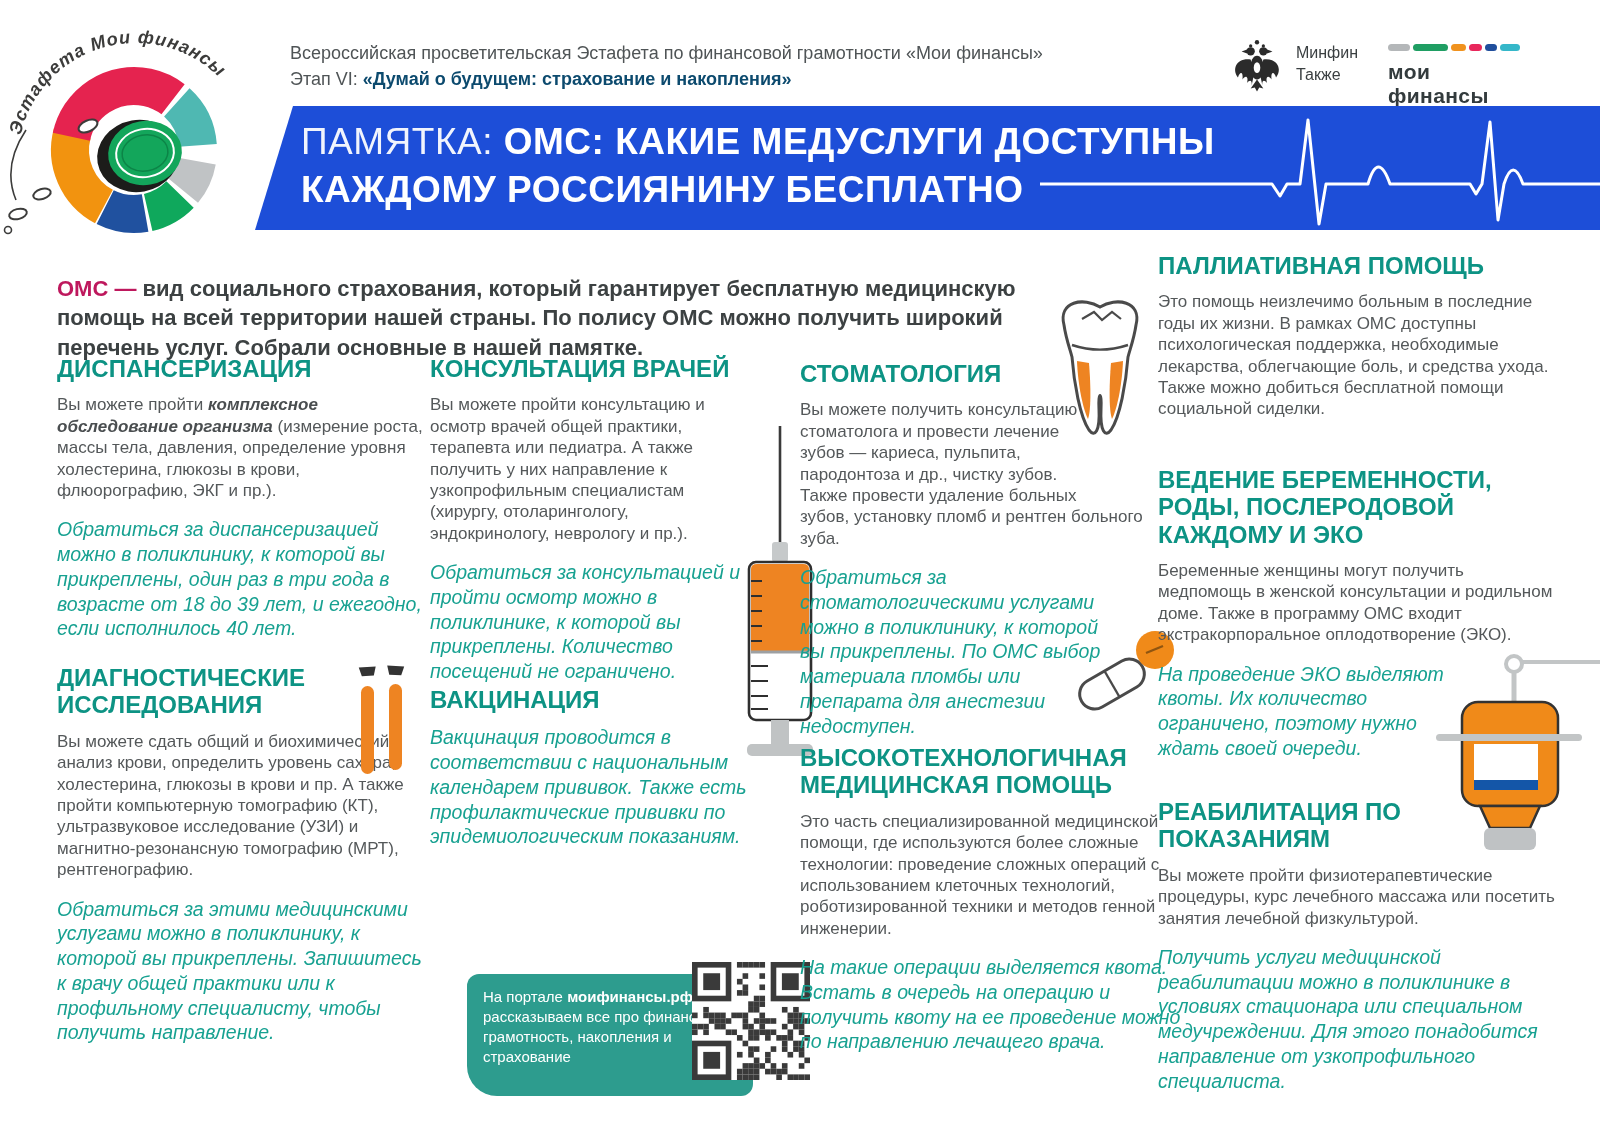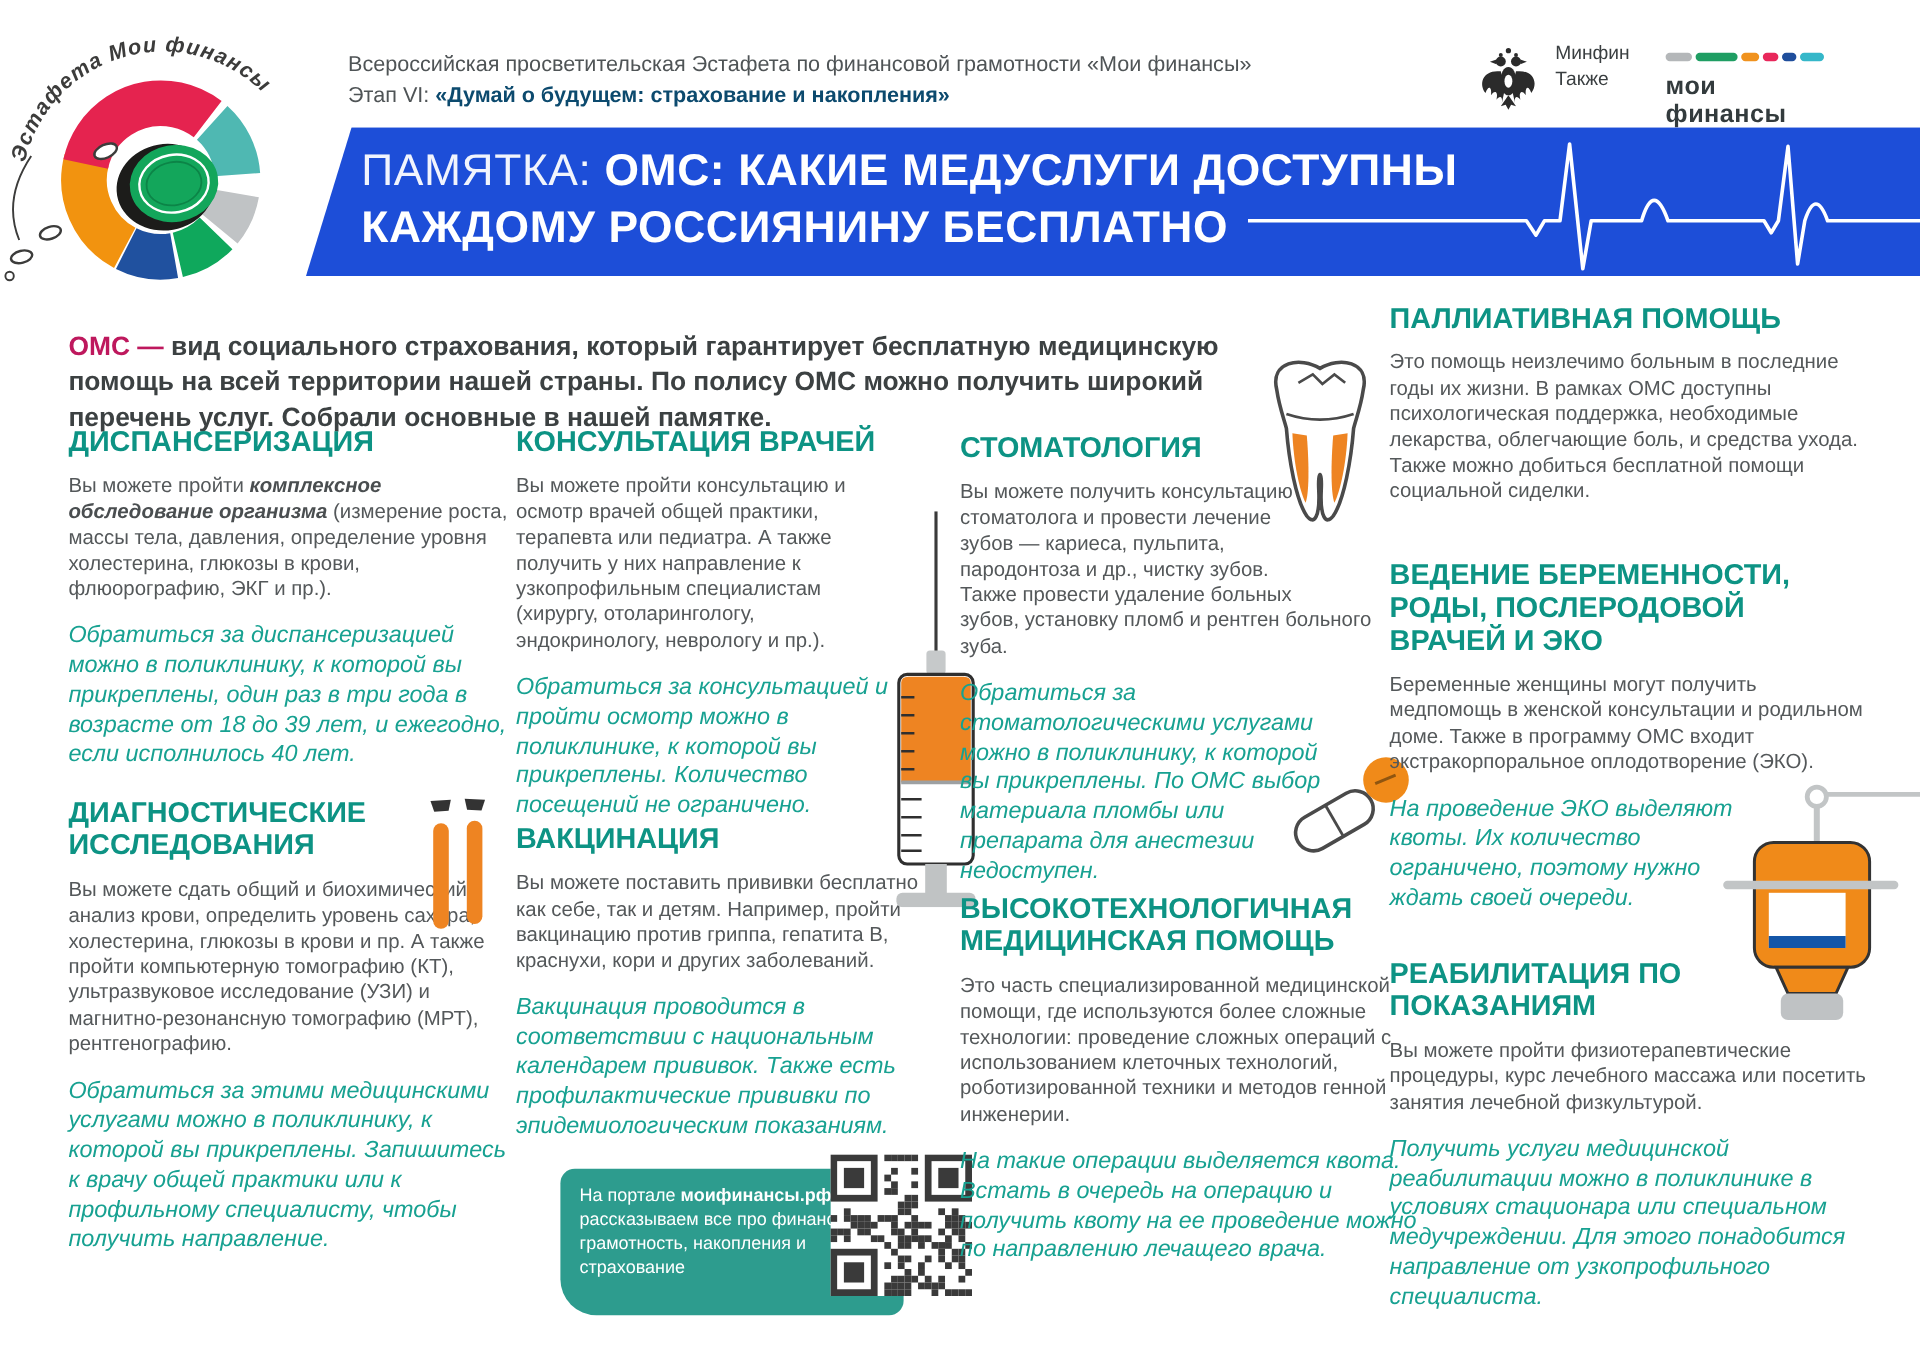--- a/index.html
+++ b/index.html
@@ -3,21 +3,21 @@
 <meta charset="utf-8">
 <style>
   html,body{margin:0;padding:0;background:#fff;}
   body{font-family:"Liberation Sans",sans-serif;}
   .canvas{position:relative;width:1600px;height:1131px;background:#fff;overflow:hidden;}
 
   
   .hdr-center{position:absolute;left:290px;top:40px;width:880px;}
   .hdr-line{font-size:18px;color:#4F5456;line-height:1.45;}
   .hdr-highlight{color:#0c4a6e;font-weight:700;}
-  .minfin{position:absolute;left:1228px;top:34px;display:flex;gap:10px;}
+  .minfin{position:absolute;left:1228px;top:34px;display:flex;align-items:center;gap:10px;}
   .minfin-label{font-size:16px;color:#3A3F41;line-height:1.35;}
   .myfin{position:absolute;left:1388px;top:44px;width:132px;}
   .myfin-bar{display:flex;gap:3px;height:7px;margin-bottom:9px;}
   .myfin-bar span{border-radius:4px;height:7px;display:block;}
   .myfin-label{font-size:21px;font-weight:700;color:#333B3D;letter-spacing:.4px;}
 
   
   .banner{position:absolute;left:255px;top:106px;width:1345px;height:124px;background:#1d4ed8;
           clip-path:polygon(38px 0,100% 0,100% 100%,0 100%);}
   .banner-text{position:absolute;left:46px;top:12px;color:#fff;font-size:37px;line-height:48px;letter-spacing:.5px;white-space:nowrap;}
@@ -152,21 +152,20 @@
   </svg>
 
   <section class="sec" style="left:430px;top:355px;width:318px">
     <h3 style="white-space:nowrap">КОНСУЛЬТАЦИЯ ВРАЧЕЙ</h3>
     <p class="body">Вы можете пройти консультацию и осмотр врачей общей практики, терапевта или педиатра. А также получить у них направление к узкопрофильным специалистам (хирургу, отоларингологу, эндокринологу, неврологу и пр.).</p>
     <p class="note">Обратиться за консультацией и пройти осмотр можно в поликлинике, к которой вы прикреплены. Количество посещений не ограничено.</p>
   </section>
 
   <section class="sec" style="left:430px;top:686px;width:352px">
     <h3>ВАКЦИНАЦИЯ</h3>
-    <p class="body">Вы можете поставить прививки бесплатно как себе, так и детям. Например, пройти вакцинацию против гриппа, гепатита B, краснухи, кори и других заболеваний.</p>
     <p class="note">Вакцинация проводится в соответствии с национальным календарем прививок. Также есть профилактические прививки по эпидемиологическим показаниям.</p>
   </section>
 
   <svg class="icon" style="left:735px;top:426px" width="90" height="330" viewBox="0 0 90 330">
     <line x1="45" y1="0" x2="45" y2="118" stroke="#3A3A3A" stroke-width="2.6"></line>
     <rect x="37" y="116" width="16" height="20" rx="3" fill="#C6C9CA"></rect>
     <rect x="14" y="136" width="62" height="158" rx="7" fill="#FFFFFF" stroke="#2F2F2F" stroke-width="2.6"></rect>
     <path d="M16,143 q0,-5 6,-5 h46 q6,0 6,5 v83 h-58 Z" fill="#EE8422"></path>
     <g stroke="#2F2F2F" stroke-width="2">
       <line x1="16" y1="155" x2="27" y2="155"></line>
@@ -349,21 +348,21 @@
     <circle cx="93" cy="26" r="19" fill="#F08A19"></circle>
     <line x1="84" y1="29" x2="101" y2="22" stroke="#8F5510" stroke-width="2.4"></line>
   </svg>
 
   <section class="sec" style="left:1158px;top:252px;width:398px">
     <h3>ПАЛЛИАТИВНАЯ ПОМОЩЬ</h3>
     <p class="body">Это помощь неизлечимо больным в последние годы их жизни. В рамках ОМС доступны психологическая поддержка, необходимые лекарства, облегчающие боль, и средства ухода. Также можно добиться бесплатной помощи социальной сиделки.</p>
   </section>
 
   <section class="sec" style="left:1158px;top:466px;width:398px">
-    <h3>ВЕДЕНИЕ БЕРЕМЕННОСТИ, РОДЫ, ПОСЛЕРОДОВОЙ ВРАЧЕЙ И ЭКО</h3>
+    <h3>ВЕДЕНИЕ БЕРЕМЕННОСТИ, РОДЫ, ПОСЛЕРОДОВОЙ КАЖДОМУ И ЭКО</h3>
     <p class="body">Беременные женщины могут получить медпомощь в женской консультации и родильном доме. Также в программу ОМС входит экстракорпоральное оплодотворение (ЭКО).</p>
     <p class="note note-narrow">На проведение ЭКО выделяют квоты. Их количество ограничено, поэтому нужно ждать своей очереди.</p>
   </section>
 
   <svg class="icon" style="left:1418px;top:648px" width="182" height="210" viewBox="0 0 182 210">
     <line x1="96" y1="14" x2="182" y2="14" stroke="#C2C5C6" stroke-width="4"></line>
     <circle cx="96" cy="16" r="8" fill="#FFFFFF" stroke="#C2C5C6" stroke-width="4"></circle>
     <line x1="96" y1="24" x2="96" y2="92" stroke="#C2C5C6" stroke-width="5"></line>
     <rect x="44" y="54" width="96" height="104" rx="16" fill="#F08A19" stroke="#333333" stroke-width="2.5"></rect>
     <rect x="56" y="96" width="64" height="46" fill="#FFFFFF"></rect>

